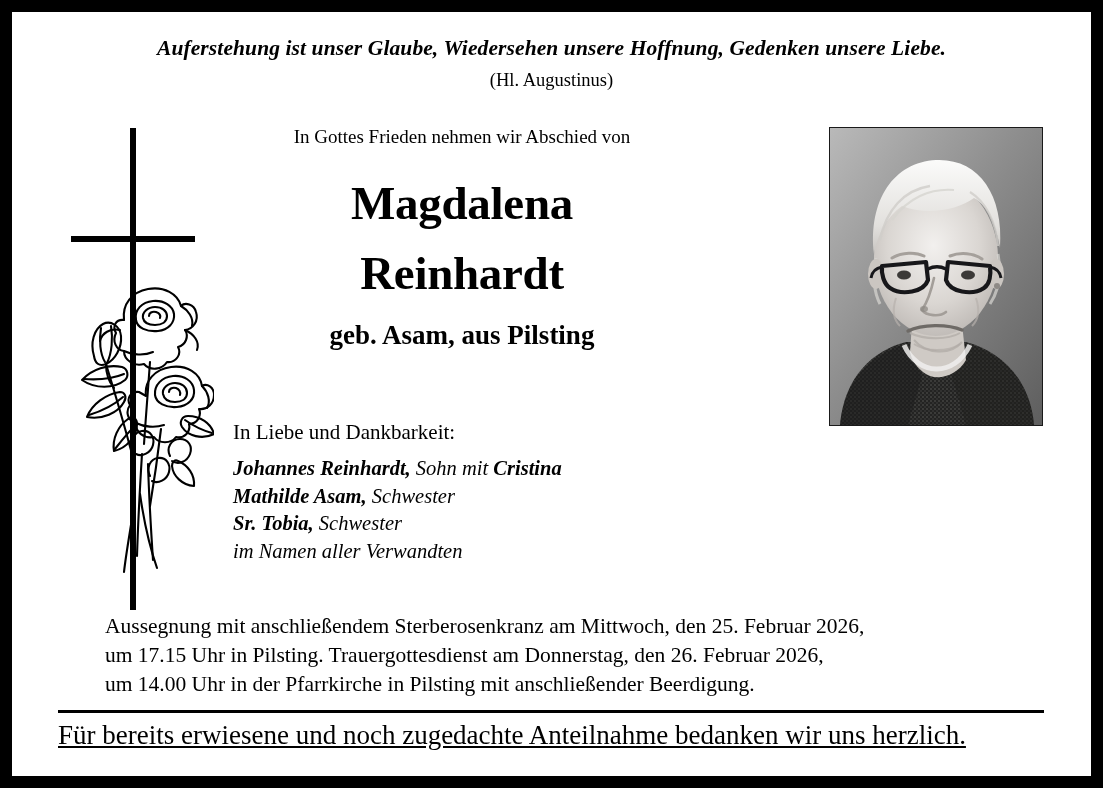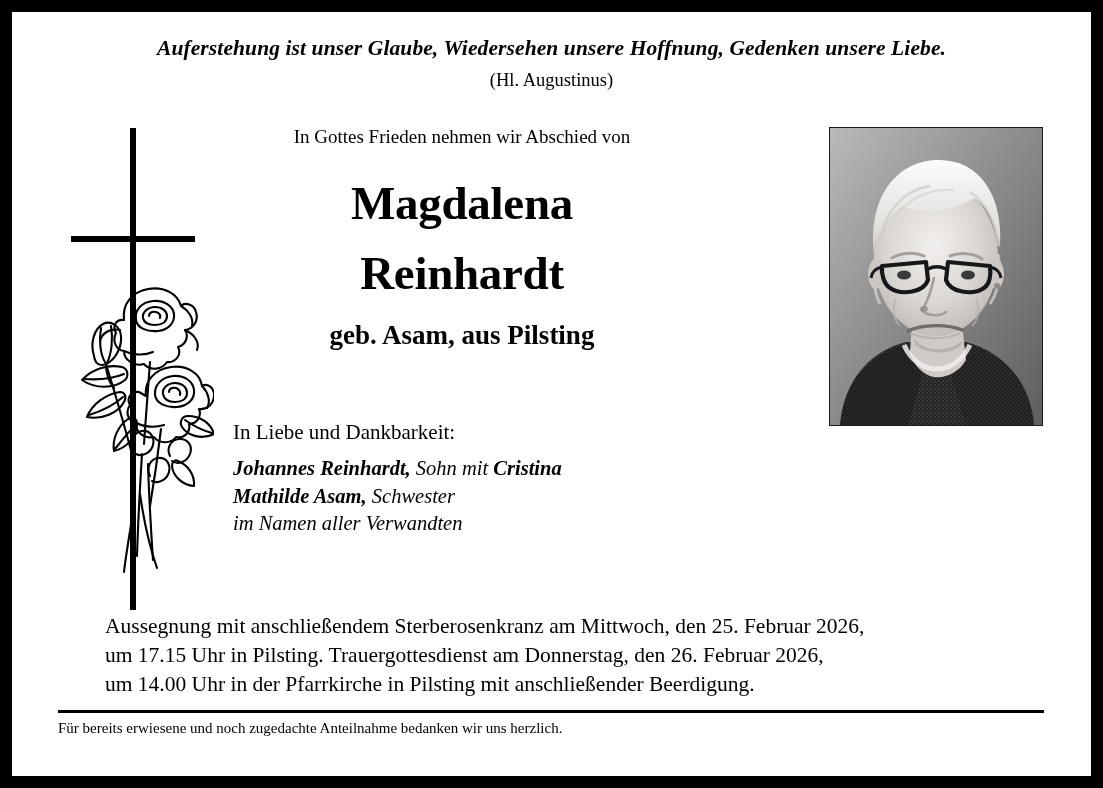--- a/index.html
+++ b/index.html
@@ -121,21 +121,22 @@
     position: absolute;
     left: 46px; top: 698px;
     width: 986px;
     height: 3px;
     background: #000000;
   }
   .thanks {
     position: absolute;
     left: 46px; top: 708px;
     width: 1000px;
-    font-size: 15px;
+    font-size: 27px;
+    text-decoration: underline;
   }
 
   
   .cross-art {
     position: absolute;
     left: 42px; top: 112px;
     width: 160px;
     height: 490px;
   }
   .cross-art svg { display: block; }
@@ -165,20 +166,21 @@
     <div class="name name-1">Magdalena</div>
     <div class="name name-2">Reinhardt</div>
     <div class="born-place">geb. Asam, aus Pilsting</div>
 
 
     <div class="gratitude">In Liebe und Dankbarkeit:</div>
 
     <div class="family">
       <div class="fam-line"><b>Johannes Reinhardt,</b><span> Sohn mit </span><b>Cristina</b></div>
       <div class="fam-line"><b>Mathilde Asam,</b><span> Schwester</span></div>
+      <div class="fam-line"><b>Sr. Tobia,</b><span> Schwester</span></div>
       <div class="fam-line"><span>im Namen aller Verwandten</span></div>
     </div>
 
     <div class="funeral">
       <div>Aussegnung mit anschließendem Sterberosenkranz am Mittwoch, den 25. Februar 2026,</div>
       <div>um 17.15 Uhr in Pilsting. Trauergottesdienst am Donnerstag, den 26. Februar 2026,</div>
       <div>um 14.00 Uhr in der Pfarrkirche in Pilsting mit anschließender Beerdigung.</div>
     </div>
 
     <div class="divider"></div>

